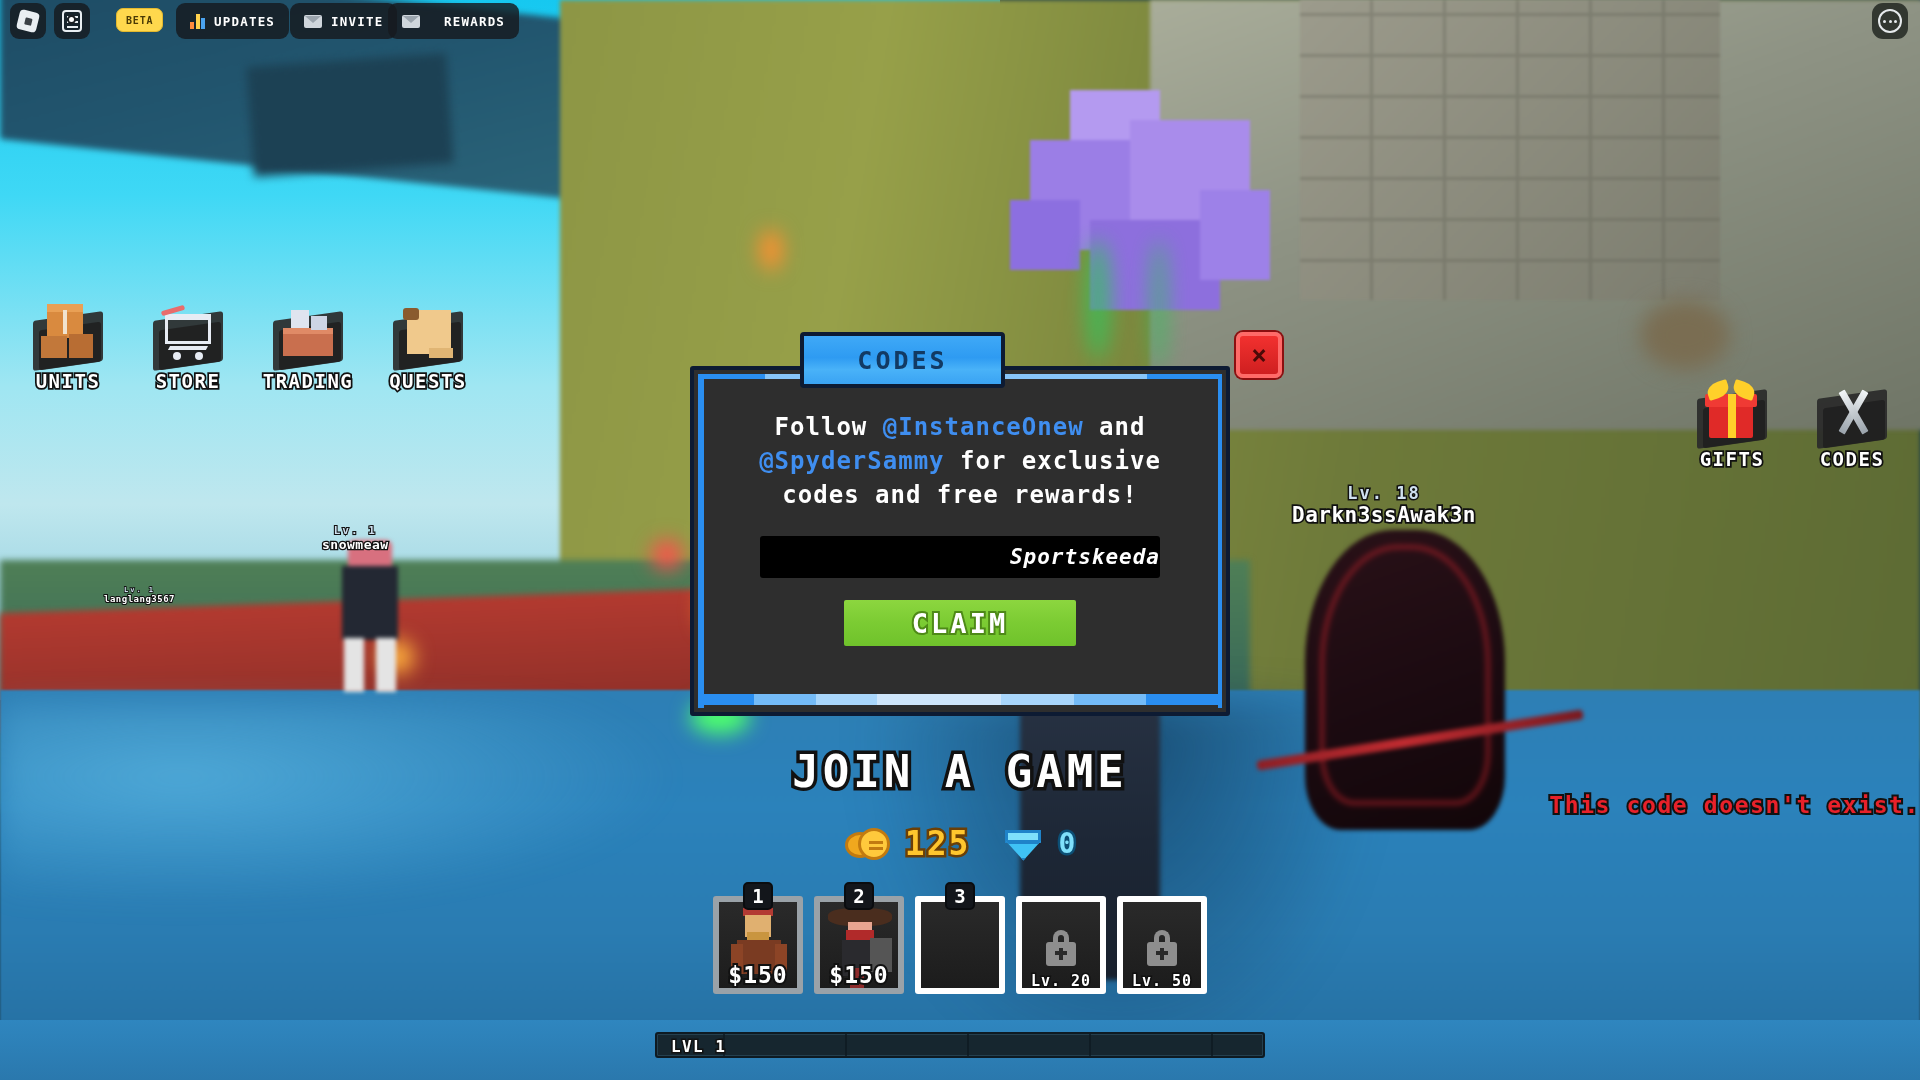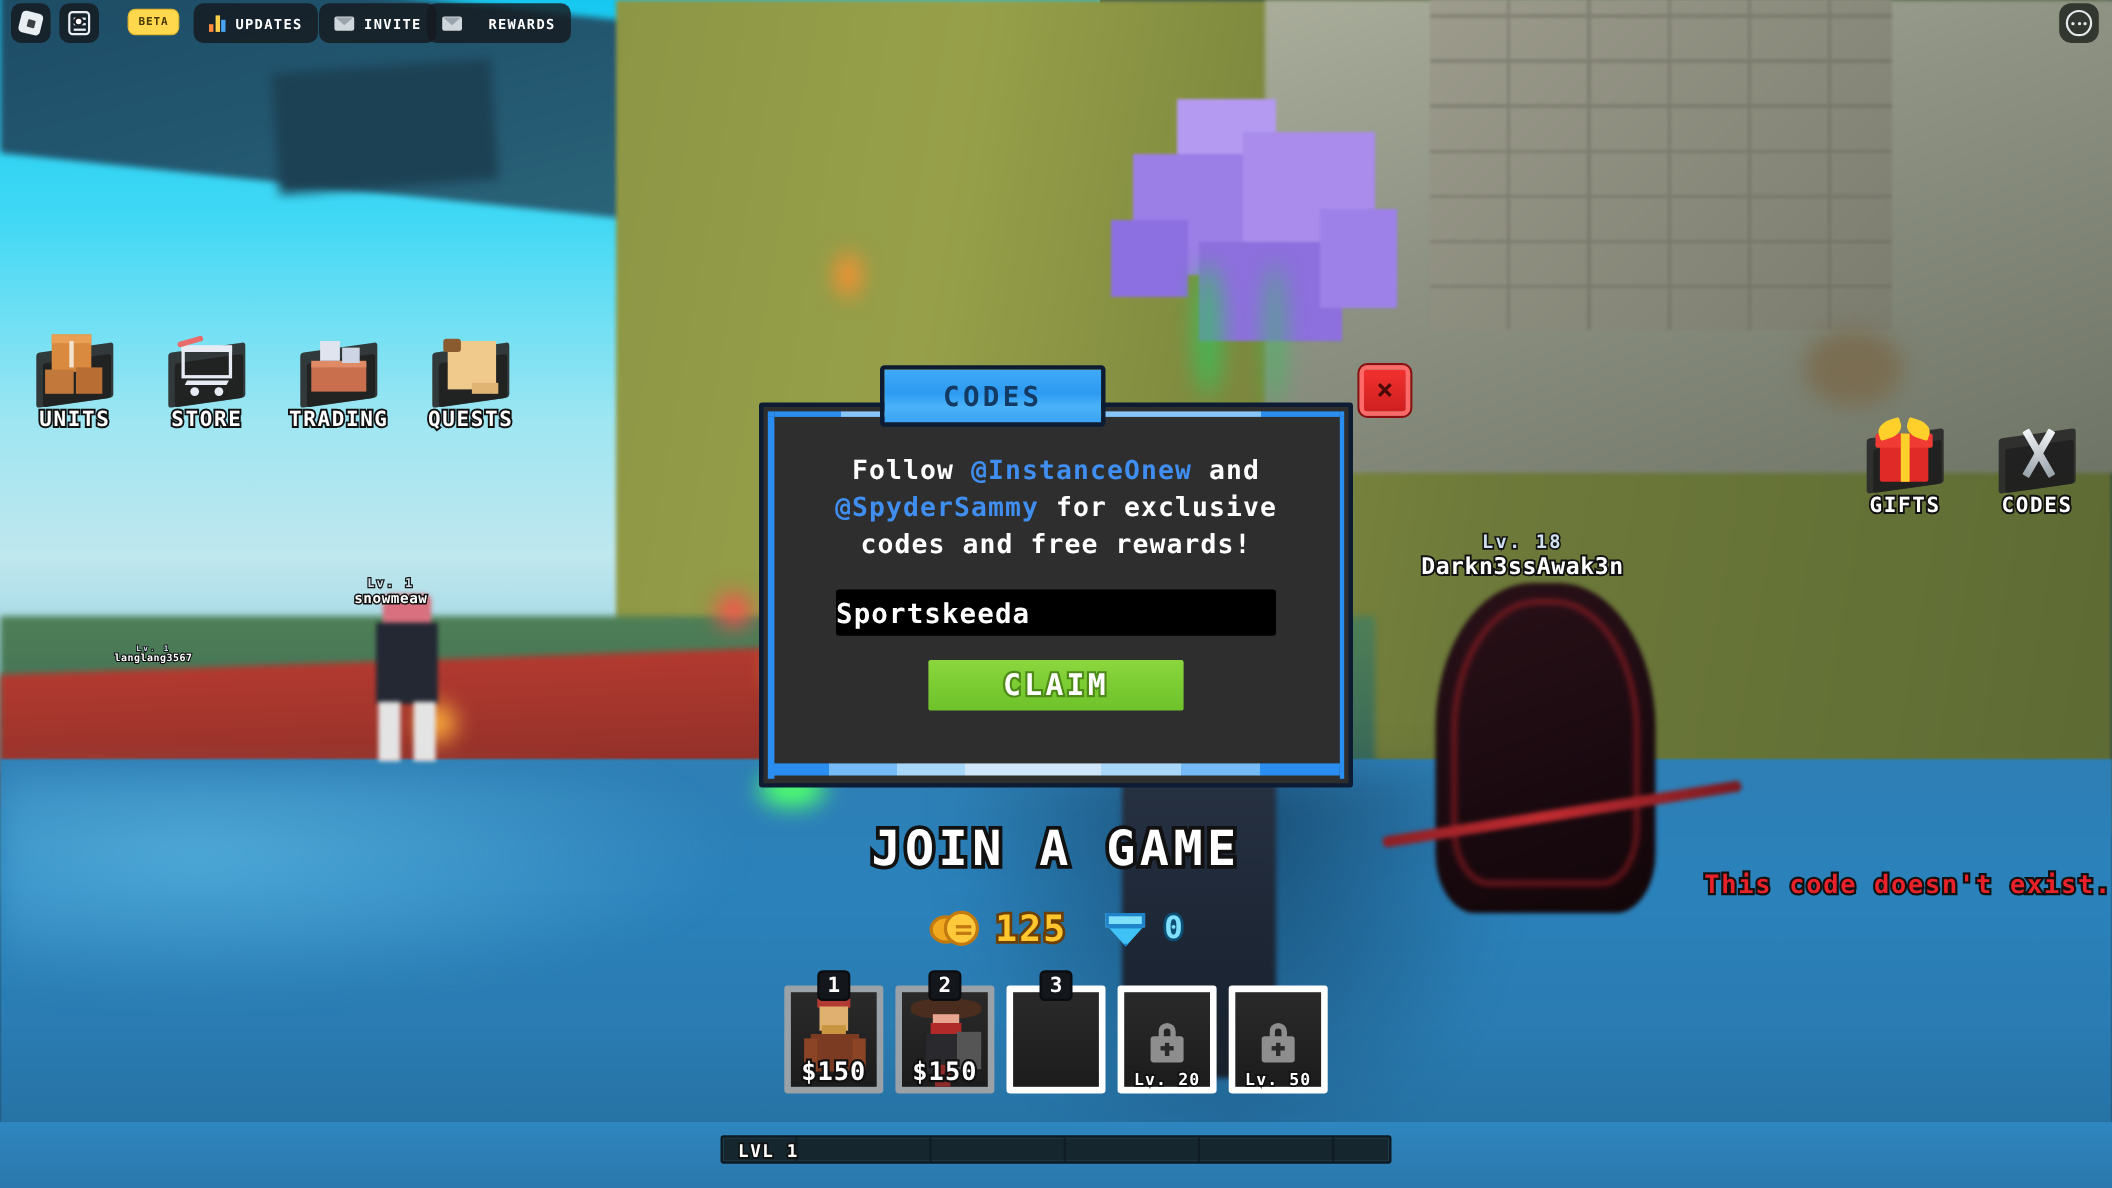--- a/index.html
+++ b/index.html
@@ -266,22 +266,22 @@
   }
   .dlg-msg {
     color:#fff; font-size:24px; font-weight:bold; line-height:1.42;
     letter-spacing:1px;
     text-align:center;
   }
   .dlg-msg .hl { color:#3f8ef0; }
   .code-input {
     margin:24px auto 0; width:400px; height:42px;
     background:#000; border:none; border-radius:3px;
-    display:flex; align-items:center; justify-content:flex-start;
-    color:#fff; font-size:25px; font-weight:bold; letter-spacing:1px;
+    display:flex; align-items:center; justify-content:flex-end;
+    color:#fff; font-size:21px; font-weight:bold; letter-spacing:1px;font-style:italic;
   }
   .claim-btn {
     margin:22px auto 0; width:232px; height:46px;
     background:linear-gradient(180deg,#8cd63f 0%,#7ccc33 48%,#6fc22b 100%);
     border-radius:2px;
     display:flex; align-items:center; justify-content:center;
     color:#fff; font-size:27px; font-weight:bold; letter-spacing:3px;
     -webkit-text-stroke:4px #4e8a17; paint-order:stroke fill;
     position:relative;
   }

